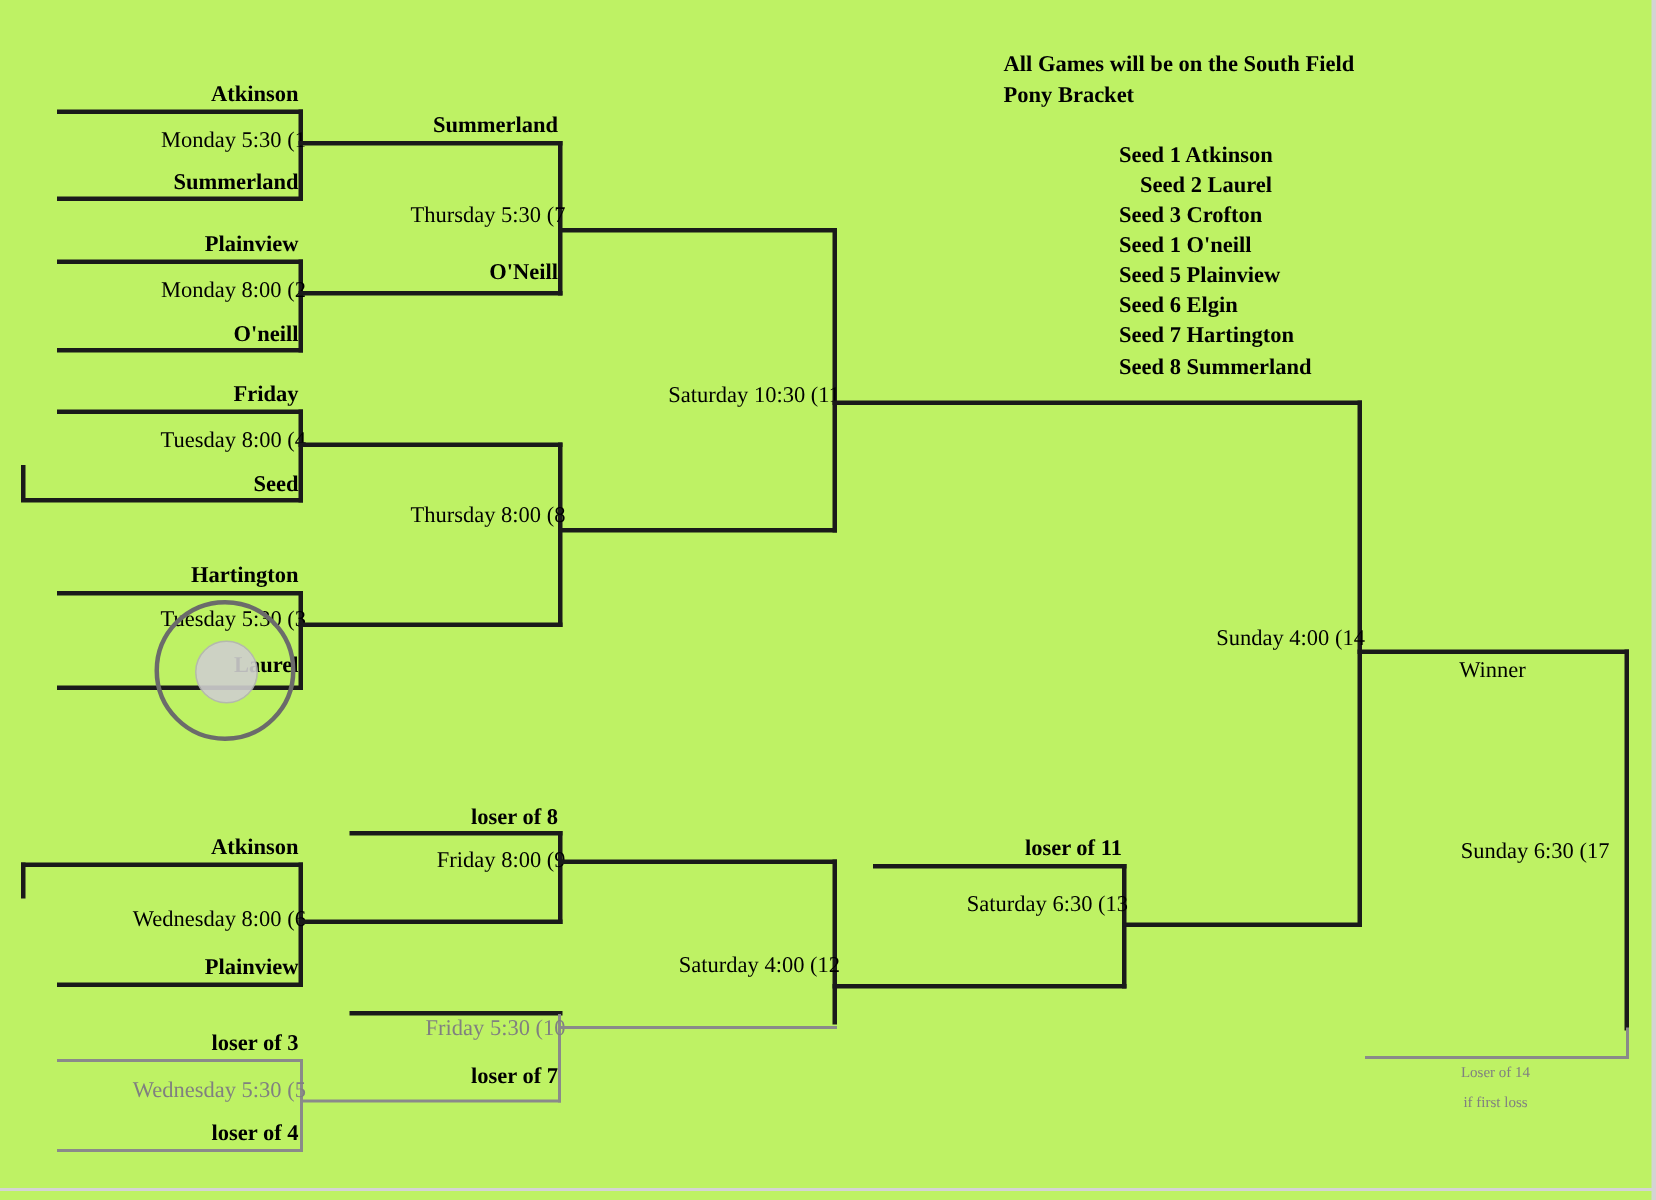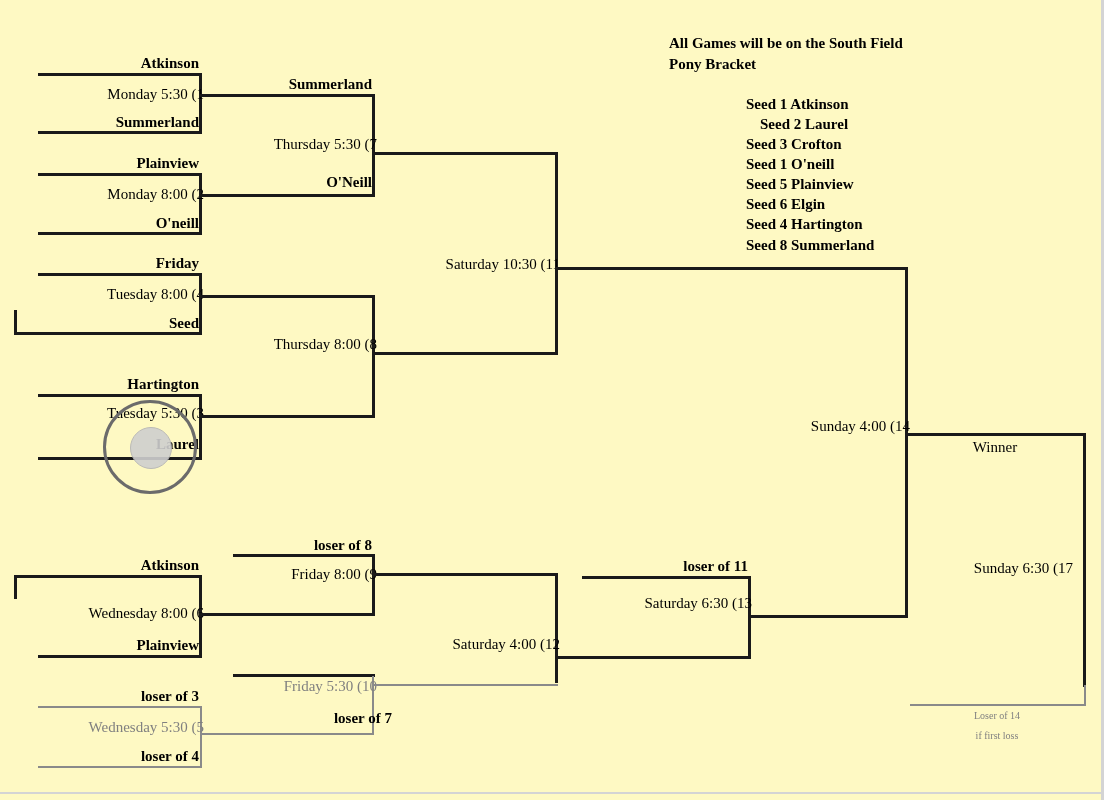--- a/index.html
+++ b/index.html
@@ -5,21 +5,21 @@
 <style>
   html, body {
     margin: 0;
     padding: 0;
     background: #ffffff;
   }
   #page {
     position: relative;
     width: 1104px;
     height: 800px;
-    background: #fef9c3;
+    background: #bef264;
     overflow: hidden;
     font-family: "Liberation Serif", "DejaVu Serif", serif;
     color: #000000;
   }
 
   
   .hline, .vline {
     position: absolute;
     background: #1a1a1a;
   }
@@ -114,21 +114,21 @@
 
   <div class="note bold" style="left:669px; top:36px;">All Games will be on the South Field</div>
   <div class="note bold" style="left:669px; top:57px;">Pony Bracket</div>
 
   <div class="seed" style="left:746px; top:97px;">Seed 1 Atkinson</div>
   <div class="seed" style="left:760px; top:117px;">Seed 2 Laurel</div>
   <div class="seed" style="left:746px; top:137px;">Seed 3 Crofton</div>
   <div class="seed" style="left:746px; top:157px;">Seed 1 O'neill</div>
   <div class="seed" style="left:746px; top:177px;">Seed 5 Plainview</div>
   <div class="seed" style="left:746px; top:197px;">Seed 6 Elgin</div>
-  <div class="seed" style="left:746px; top:217px;">Seed 4 Hartington</div>
+  <div class="seed" style="left:746px; top:217px;">Seed 7 Hartington</div>
   <div class="seed" style="left:746px; top:238px;">Seed 8 Summerland</div>
 
   <div class="hline" style="left:38px; top:73px; width:164px;"></div>
   <div class="hline" style="left:38px; top:131px; width:164px;"></div>
   <div class="vline" style="left:199px; top:73px; height:61px;"></div>
   <div class="lbl team right" style="left:199px; top:56px;">Atkinson</div>
   <div class="lbl team right" style="left:199px; top:115px;">Summerland</div>
   <div class="lbl game right" style="left:204px; top:87px;">Monday 5:30  (1</div>
 
   <div class="hline" style="left:38px; top:173px; width:164px;"></div>
@@ -192,21 +192,21 @@
 
   <div class="hline" style="left:233px; top:554px; width:142px;"></div>
   <div class="hline" style="left:199px; top:613px; width:176px;"></div>
   <div class="vline" style="left:372px; top:554px; height:62px;"></div>
   <div class="lbl team right" style="left:372px; top:538px;">loser of 8</div>
   <div class="lbl game right" style="left:377px; top:567px;">Friday 8:00  (9</div>
 
   <div class="hline" style="left:233px; top:674px; width:142px;"></div>
   <div class="hline thin gray" style="left:200px; top:733px; width:174px;"></div>
   <div class="vline thin gray" style="left:372px; top:676px; height:59px;"></div>
-  <div class="lbl team right" style="left:372px; top:711px;margin-left:20px;">loser of 7</div>
+  <div class="lbl team right" style="left:372px; top:711px;">loser of 7</div>
   <div class="lbl game right gray" style="left:377px; top:679px;text-align:right;">Friday 5:30   (10</div>
 
   <div class="hline" style="left:372px; top:573px; width:186px;"></div>
   <div class="hline thin gray" style="left:372px; top:684px; width:186px;"></div>
   <div class="vline" style="left:555px; top:573px; height:110px;"></div>
   <div class="lbl game right" style="left:560px; top:637px;">Saturday 4:00        (12</div>
 
   <div class="hline" style="left:582px; top:576px; width:169px;"></div>
   <div class="hline" style="left:555px; top:656px; width:196px;"></div>
   <div class="vline" style="left:748px; top:576px; height:83px;"></div>

